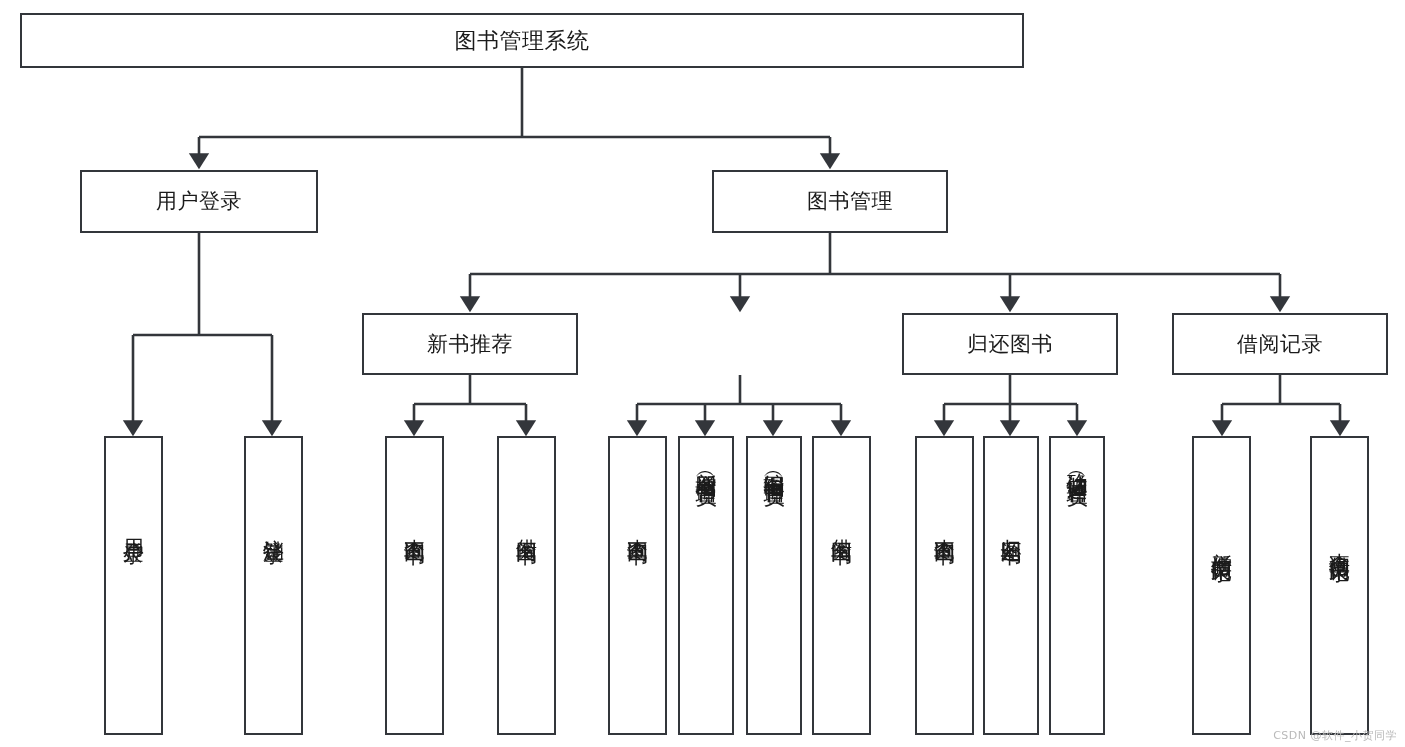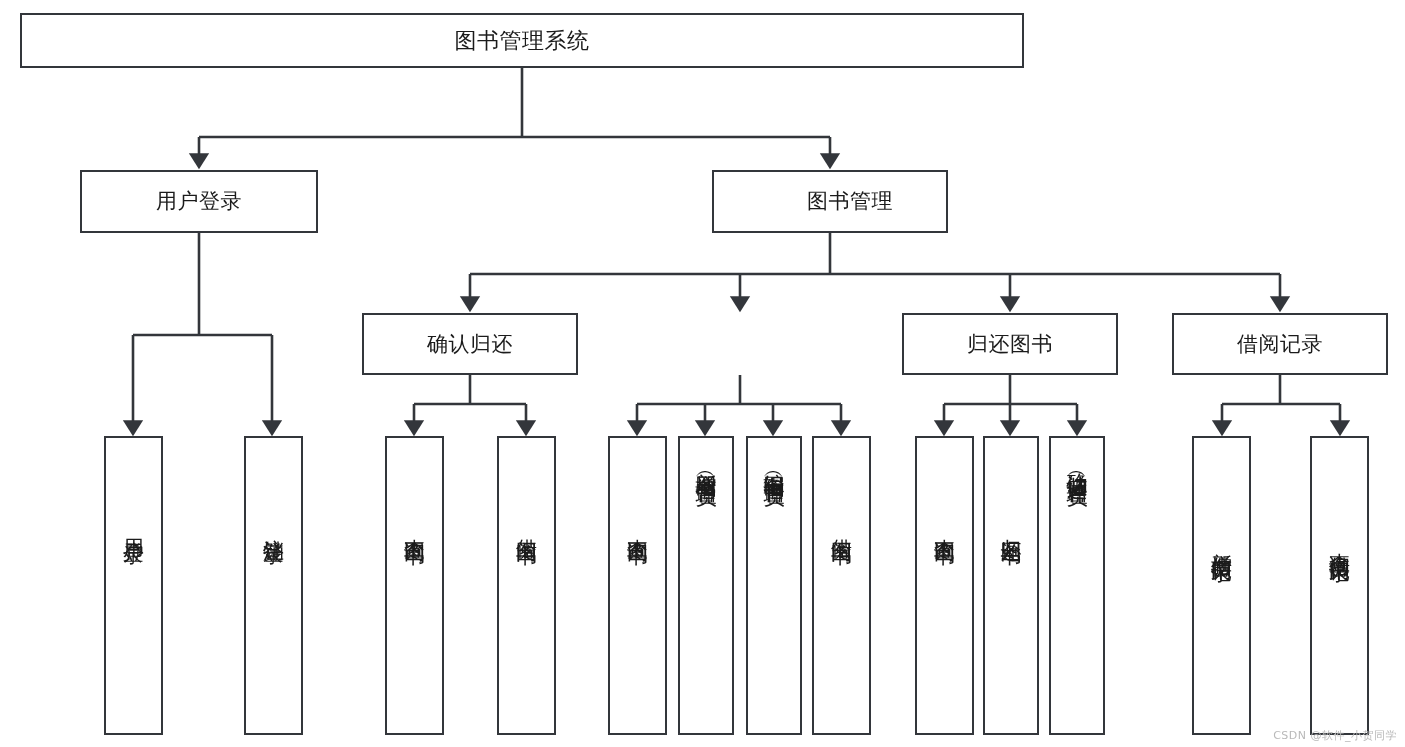--- a/index.html
+++ b/index.html
@@ -143,21 +143,21 @@
 
   <div class="node horizontal" style="left:80px; top:170px; width:238px; height:63px;">
     <span class="node-label">用户登录</span>
   </div>
 
   <div class="node horizontal" style="left:712px; top:170px; width:236px; height:63px;padding-left:40px;">
     <span class="node-label">图书管理</span>
   </div>
 
   <div class="node horizontal" style="left:362px; top:313px; width:216px; height:62px;">
-    <span class="node-label">确认归还</span>
+    <span class="node-label">新书推荐</span>
   </div>
 
 
   <div class="node horizontal" style="left:902px; top:313px; width:216px; height:62px;">
     <span class="node-label">归还图书</span>
   </div>
 
   <div class="node horizontal" style="left:1172px; top:313px; width:216px; height:62px;">
     <span class="node-label">借阅记录</span>
   </div>

